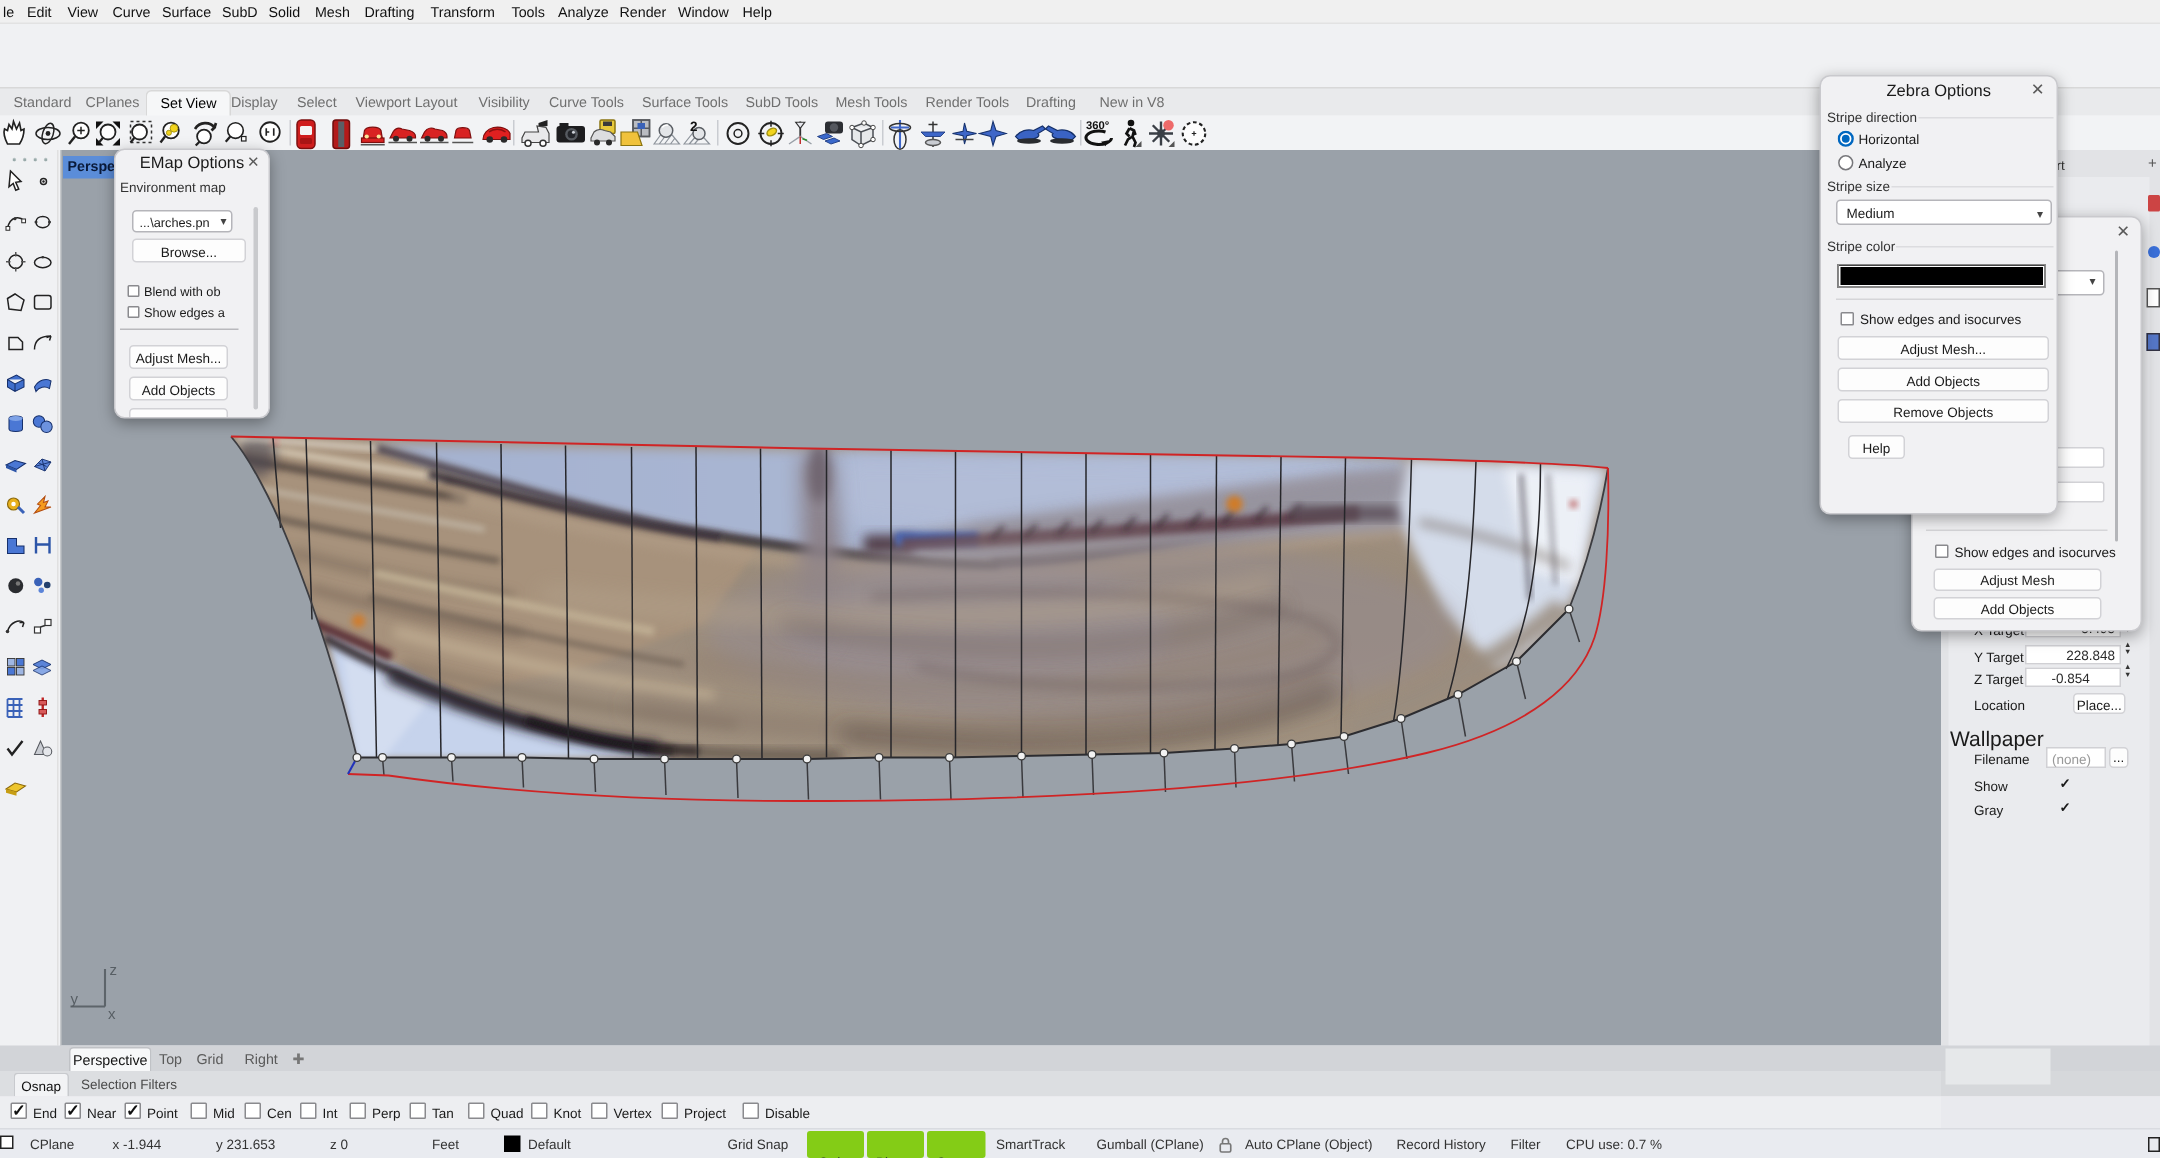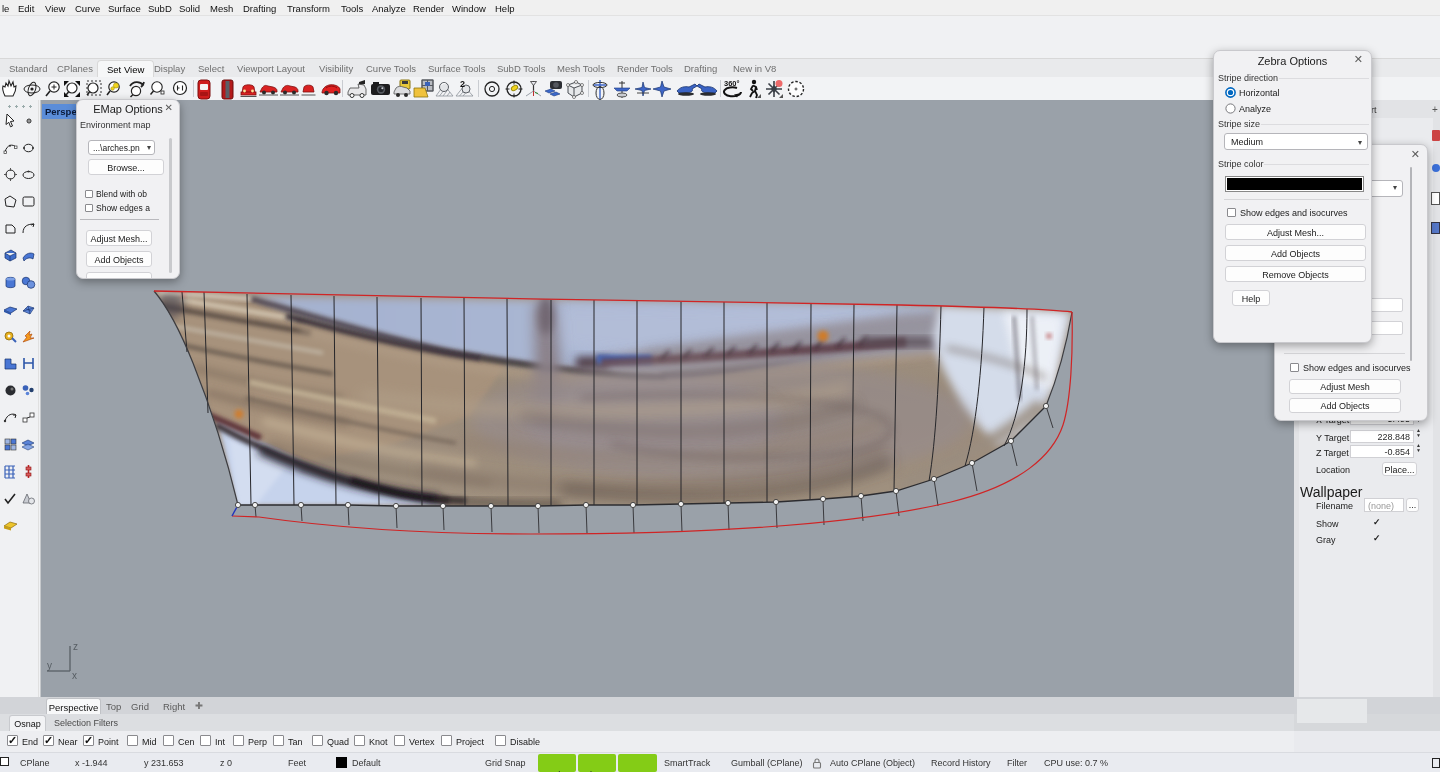--- a/index.html
+++ b/index.html
@@ -605,21 +605,21 @@
 <div class="inner"></div>
 <div class="abs" style="left:138px;top:30px;width:8px;height:11px;background:#c44;border-radius:1px"></div>
 <div class="abs" style="left:138px;top:64px;width:8px;height:8px;background:#3a6fd8;border-radius:50%"></div>
 <div class="abs" style="left:137px;top:92px;width:9px;height:13px;background:#fff;border:1px solid #555"></div>
 <div class="abs" style="left:137px;top:122px;width:9px;height:12px;background:#5577c8;border:1px solid #334"></div>
 <div class="lbl" style="left:22px;top:315px">X Target</div>
       <div class="abs" style="left:56px;top:312px;width:64px;height:13px;background:#fff;border:1px solid #d0d0d4;font-size:9px;text-align:right;padding:1px 3px 0 0">5.495</div>
 <div class="lbl" style="left:22px;top:333px">Y Target</div>
       <div class="abs" style="left:56px;top:330px;width:64px;height:13px;background:#fff;border:1px solid #d0d0d4;font-size:9px;text-align:right;padding:1px 3px 0 0">228.848</div>
 <div class="lbl" style="left:22px;top:348px">Z Target</div>
-      <div class="abs" style="left:56px;top:345px;width:64px;height:13px;background:#fff;border:1px solid #d0d0d4;font-size:9px;text-align:right;padding:1px 3px 0 0">-0.854</div>
+      <div class="abs" style="left:56px;top:345px;width:64px;height:13px;background:#fff;border:1px solid #d0d0d4;font-size:9px;text-align:center;padding:1px 3px 0 0">-0.854</div>
 <div class="abs" style="left:122px;top:313px;width:7px;height:46px;color:#333;font-size:5px;line-height:5px">▲<br>▼<br><br>▲<br>▼<br><br>▲<br>▼</div>
 <div class="lbl" style="left:22px;top:365px">Location</div>
       <div class="btn" style="left:88px;top:362px;width:35px;height:14px;padding-top:2px">Place...</div>
 <div class="lbl" style="left:6px;top:384px;font-size:14px">Wallpaper</div>
 <div class="lbl" style="left:22px;top:401px">Filename</div>
       <div class="abs" style="left:70px;top:398px;width:40px;height:14px;background:#fff;border:1px solid #d0d0d4;font-size:9px;color:#999;padding:2px 0 0 3px">(none)</div>
       <div class="btn" style="left:112px;top:398px;width:13px;height:14px;padding-top:1px">...</div>
 <div class="lbl" style="left:22px;top:419px">Show</div>
       <div class="lbl" style="left:79px;top:417px;font-weight:bold">✓</div>
 <div class="lbl" style="left:22px;top:435px">Gray</div>

